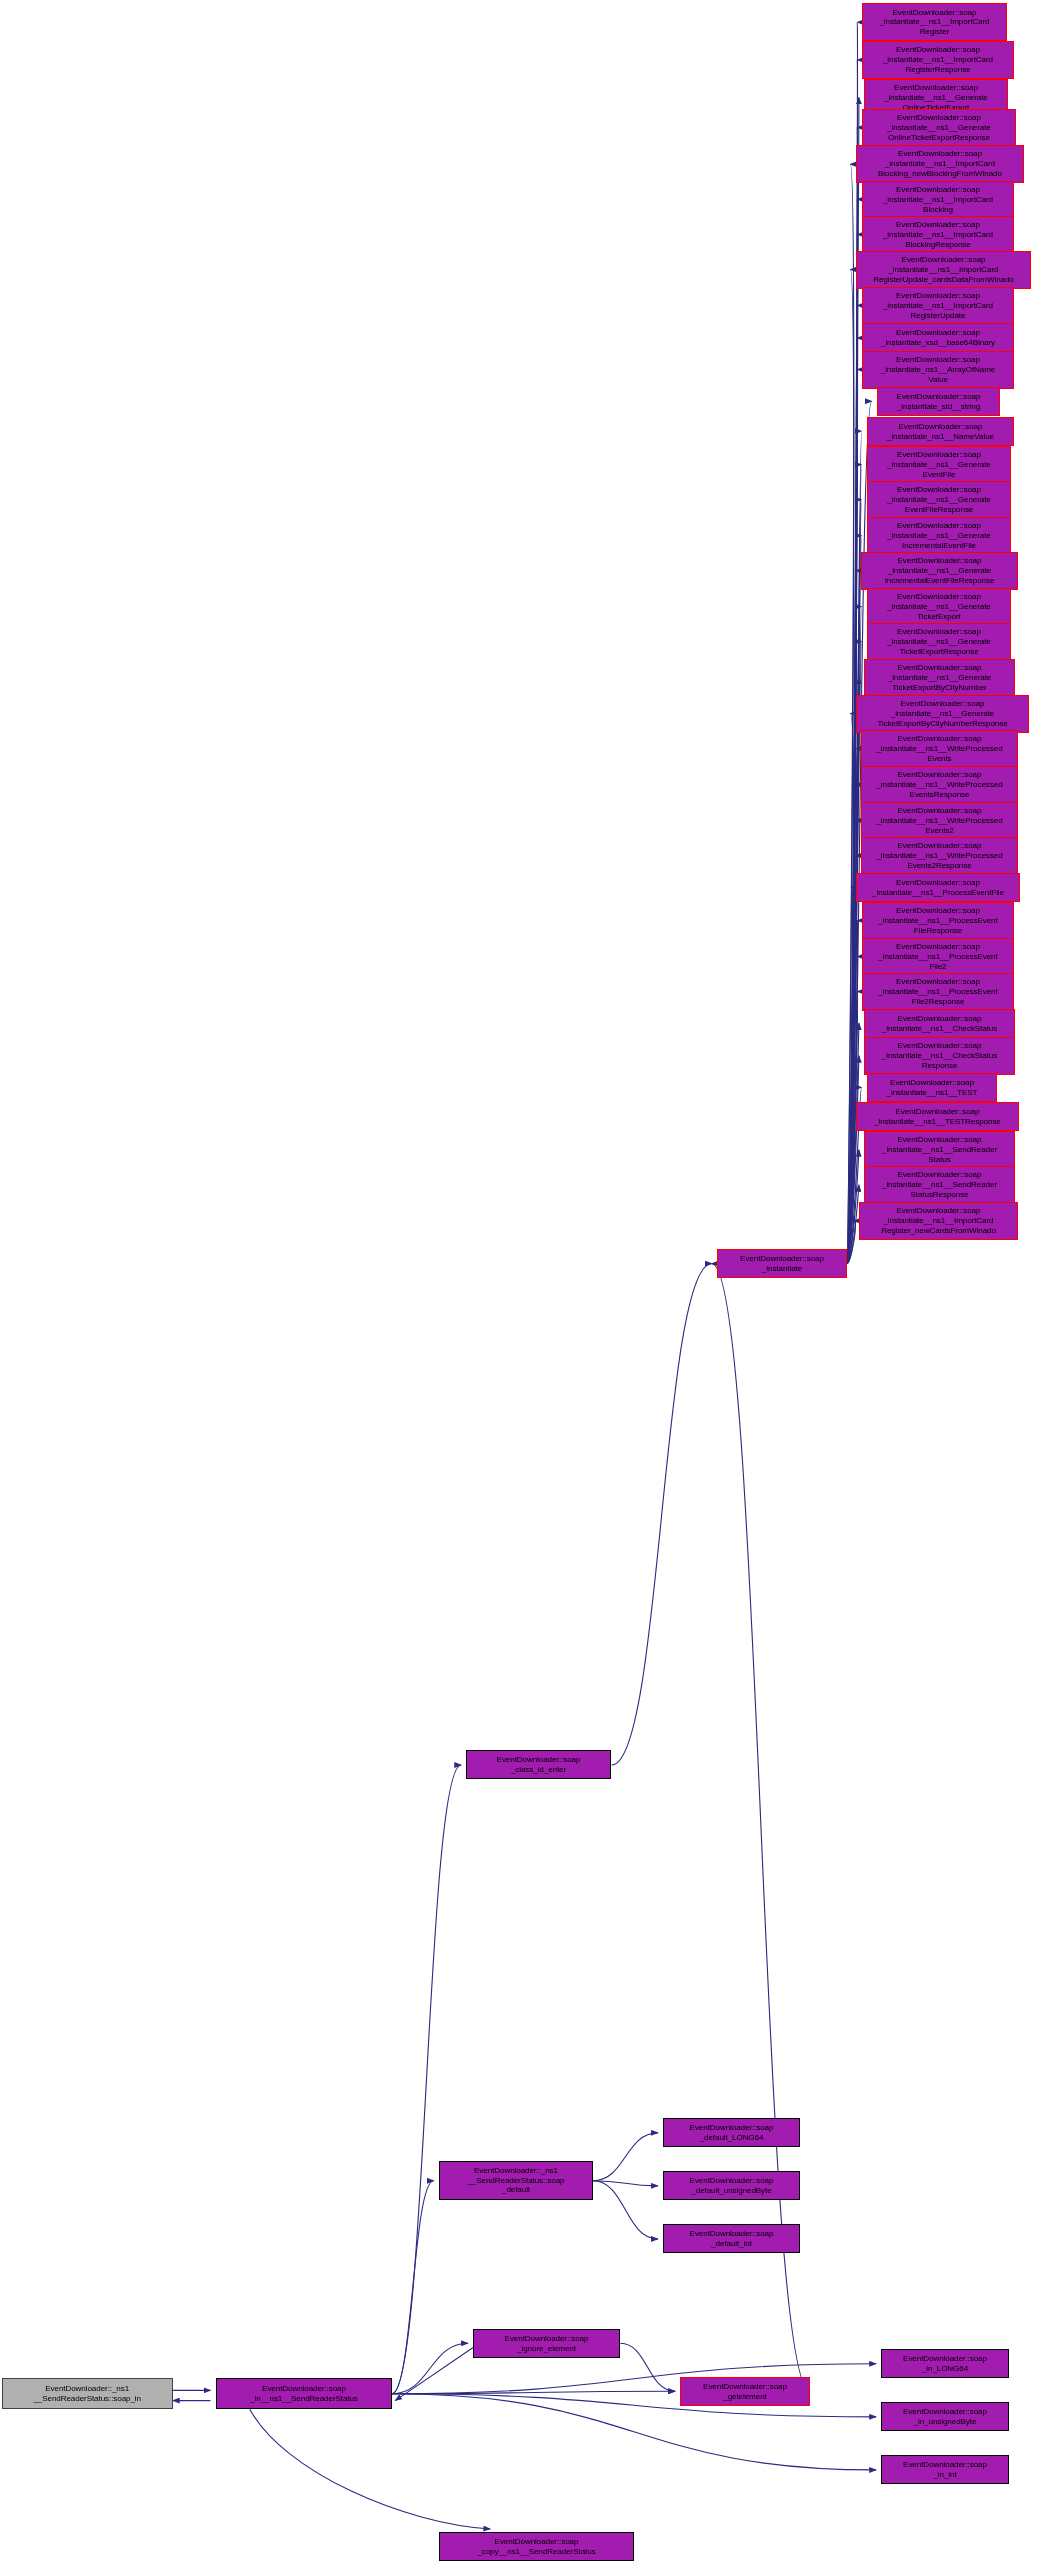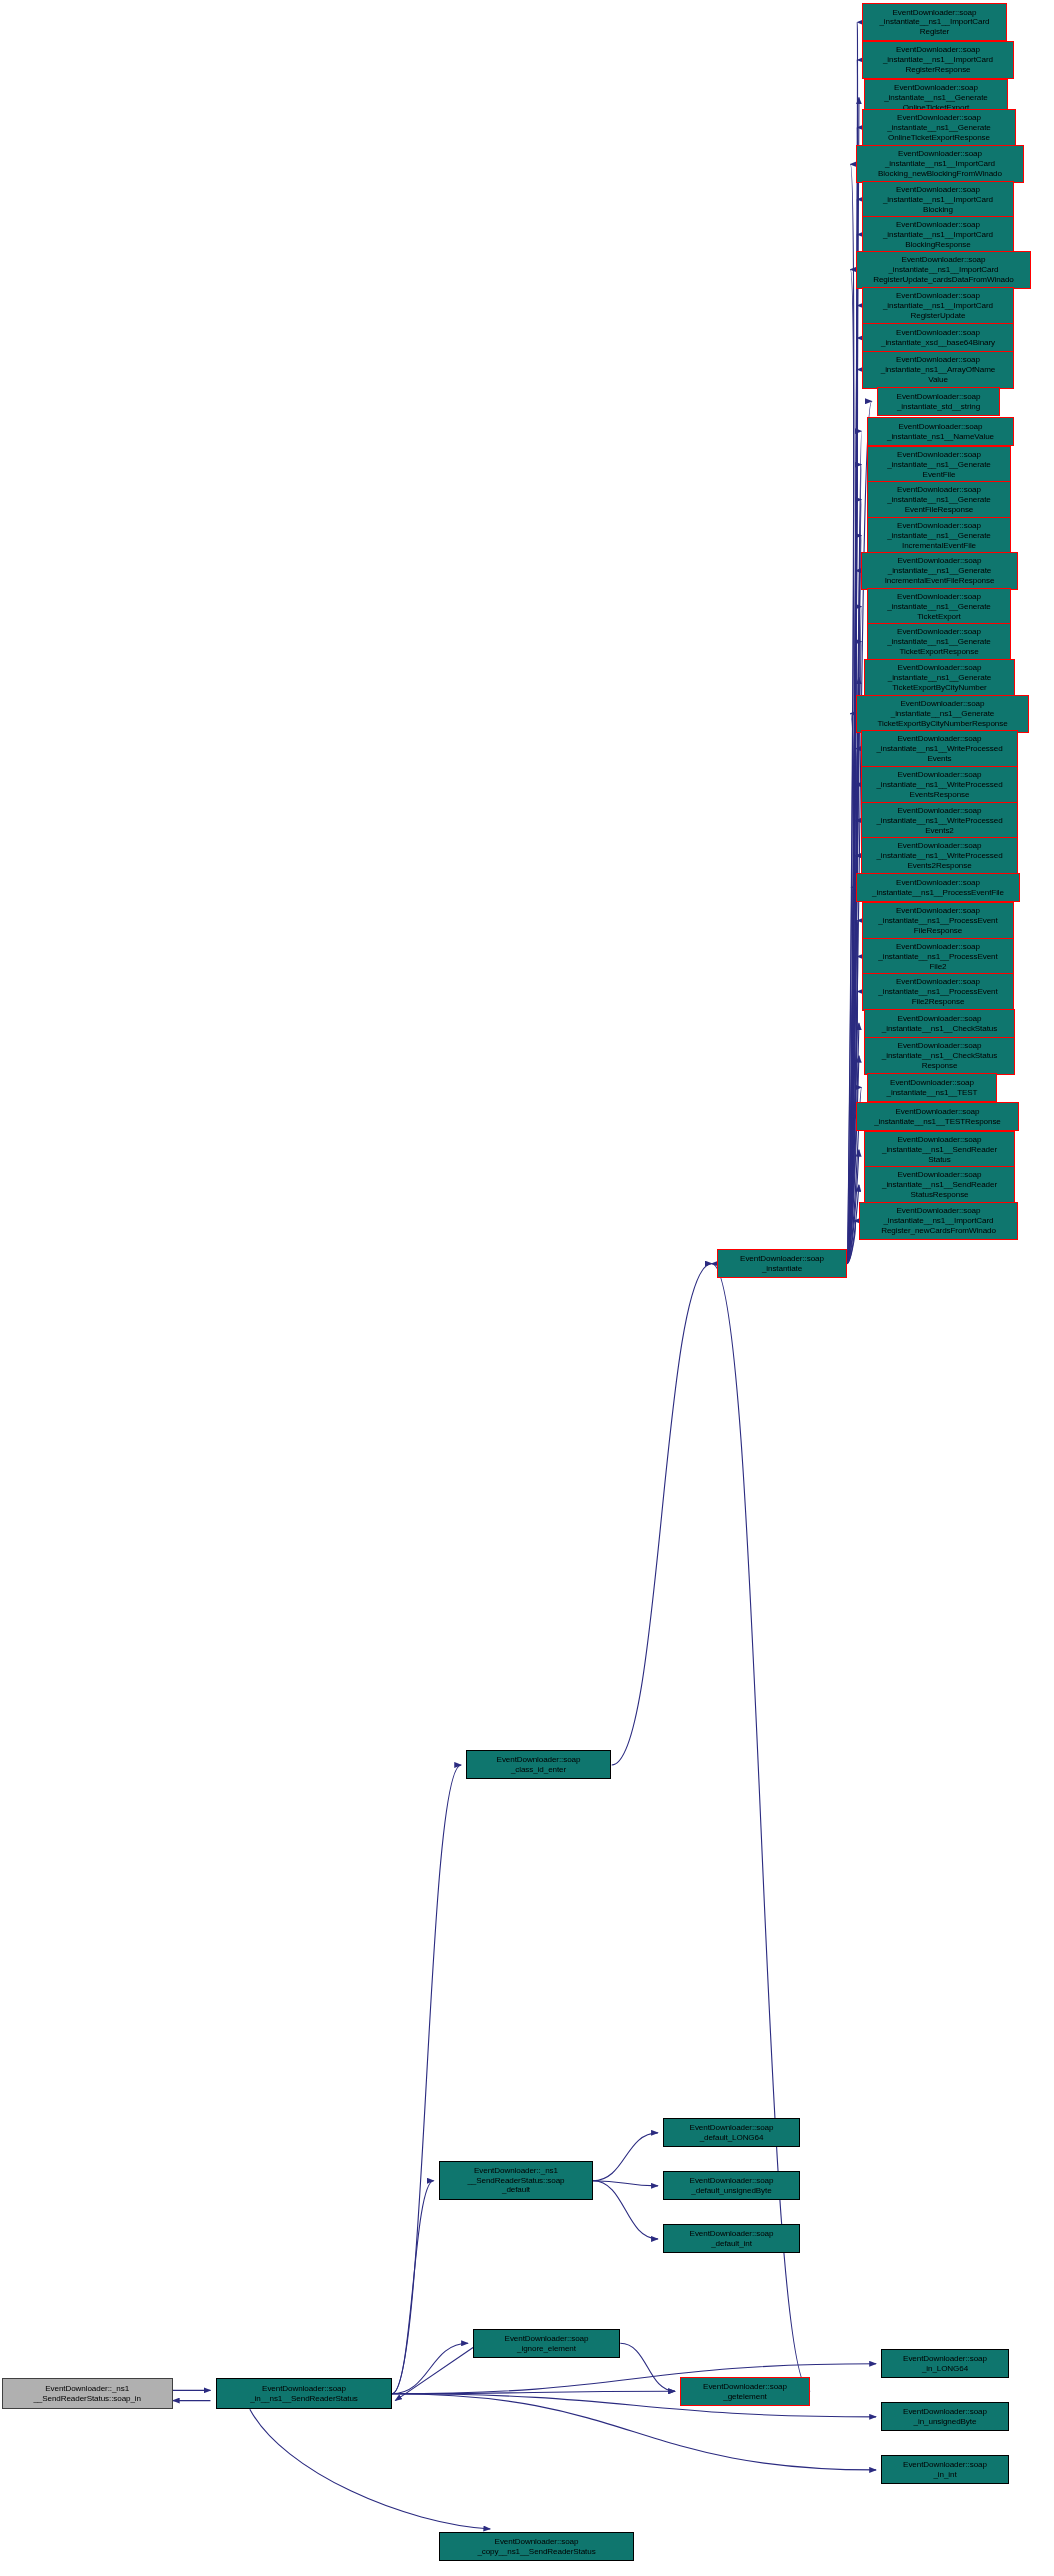--- a/index.html
+++ b/index.html
@@ -24,21 +24,21 @@
     height: 2576px;
     pointer-events: none;
   }
   .node {
     position: absolute;
     box-sizing: border-box;
     display: flex;
     align-items: center;
     justify-content: center;
     text-align: center;
-    background: #0f766e;
+    background: #a21caf;
     border: 0.9px solid #ff0000;
     color: #000000;
     font-size: 8.1px;
     line-height: 9.8px;
     letter-spacing: -0.1px;
     padding: 0.9px 1.7px;
     white-space: pre-line;
     overflow: hidden;
   }
   .node.black {

